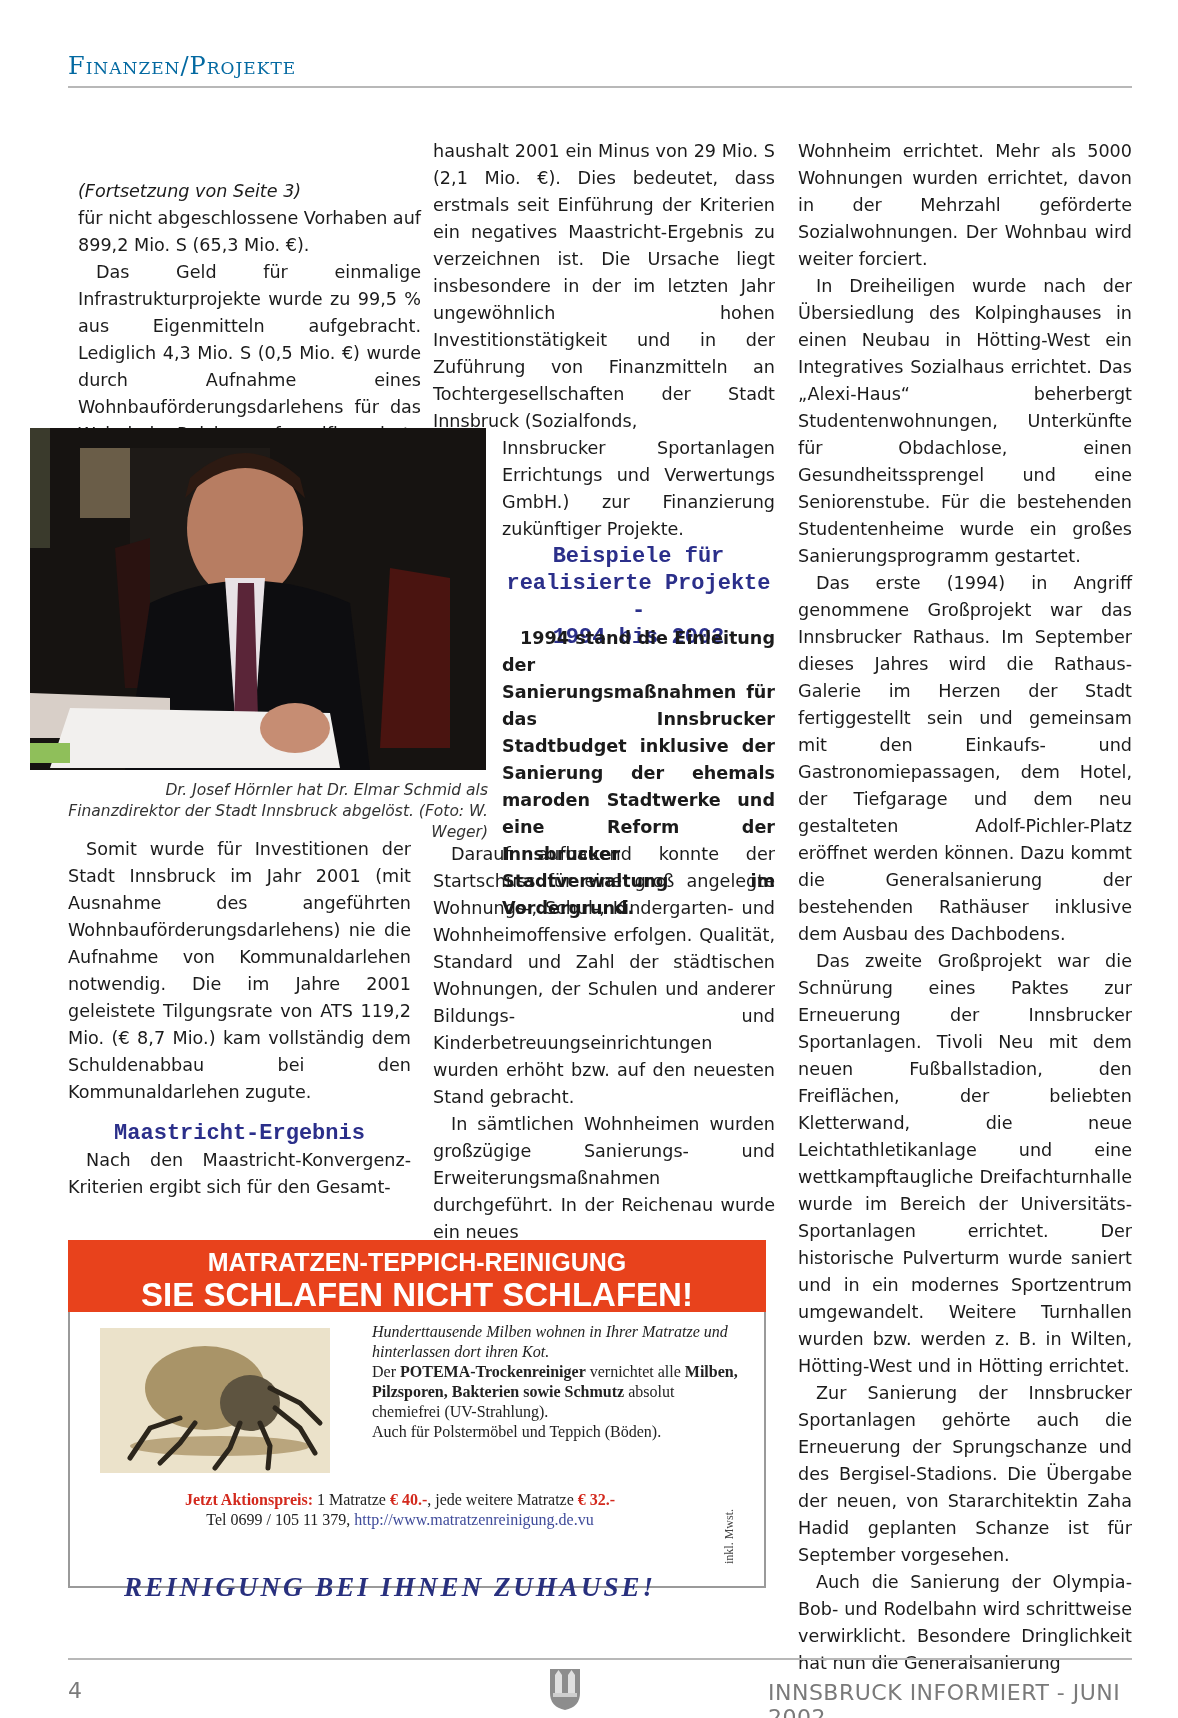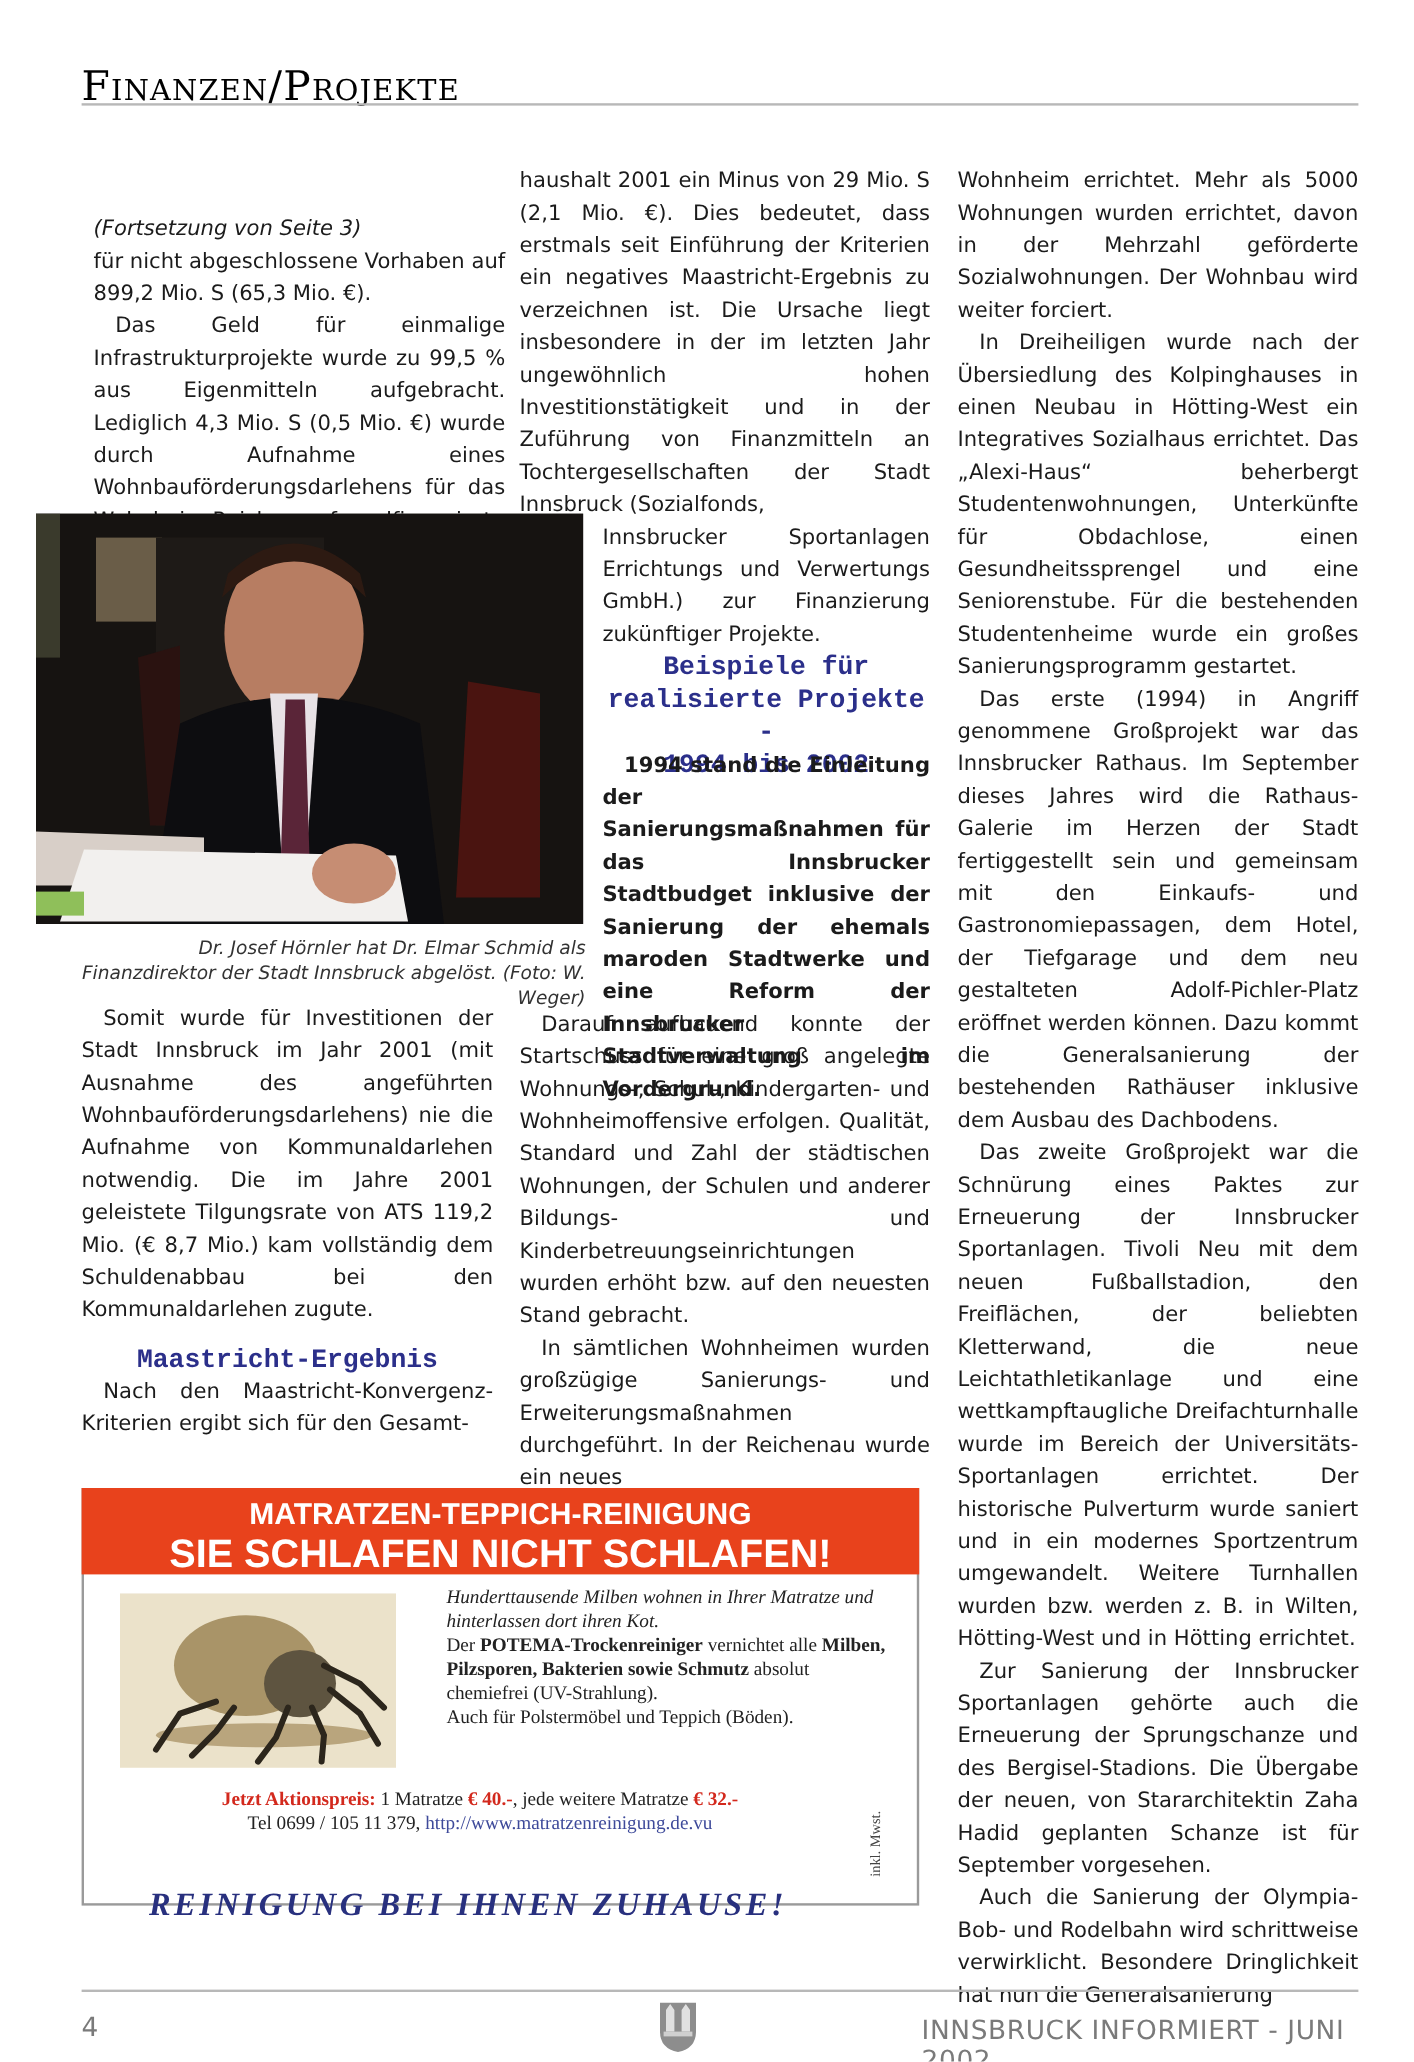--- a/index.html
+++ b/index.html
@@ -1,20 +1,20 @@
 <!DOCTYPE html>
 <html><head>
 <meta charset="utf-8">
 <style>
   html, body { margin: 0; padding: 0; background: #ffffff; }
   body { width: 1178px; height: 1718px; position: relative; overflow: hidden;
          font-family: "DejaVu Sans", sans-serif; color: #1b1b1b; }
   .abs { position: absolute; }
-  .header-title { left: 68px; top: 52px; font-family: "DejaVu Serif", serif; font-size: 34px;
-                  color: #000000; letter-spacing: 1px; font-variant: small-caps; }
+  .header-title { left: 68px; top: 52px; font-family: "DejaVu Serif", serif; font-size: 24px;
+                  color: #0369a1; letter-spacing: 1px; font-variant: small-caps; }
   .rule { height: 2px; background: #b8b8b8; }
   .col { font-size: 17.6px; line-height: 27px; text-align: justify; hyphens: manual; }
   .col p { margin: 0; text-indent: 18px; }
   .col p.noindent { text-indent: 0; }
   .col .italic { font-style: italic; }
   .sub { color: #2b2f8a; font-weight: bold; font-size: 22px; line-height: 27px; text-align: center; margin: 0; font-family: Liberation Mono, monospace; }
   .photo { left: 30px; top: 428px; width: 456px; height: 342px; background: #141210; overflow: hidden; }
   .caption { left: 68px; top: 780px; width: 420px; font-size: 15.5px; line-height: 21px; font-style: italic; color: #333; text-align: right; }
   .ad { left: 68px; top: 1240px; width: 698px; height: 348px; border: 2px solid #9a9a9a; box-sizing: border-box; background: #fff; }
   .ad-banner { background: #e8421c; color: #fff; text-align: center; font-family: "Liberation Sans", sans-serif; font-weight: bold; padding-top: 8px; height: 72px; box-sizing: border-box; margin: -2px -2px 0 -2px; }

